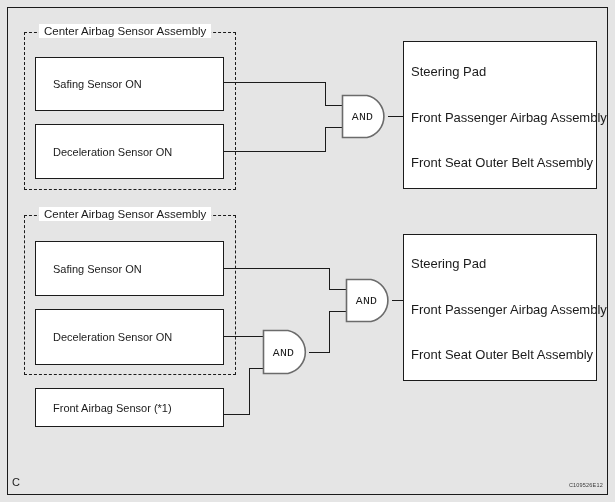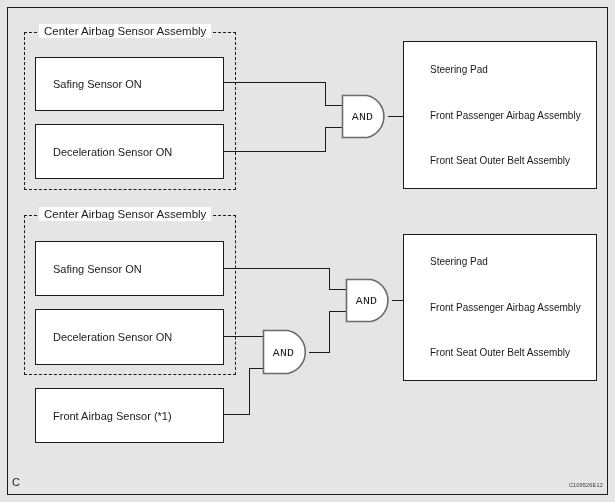--- a/index.html
+++ b/index.html
@@ -17,21 +17,21 @@
     padding:0 5px;font-size:11.5px;color:#1b1b1b;white-space:nowrap;line-height:14px;}
 
   
   .sig-box{position:absolute;box-sizing:border-box;border:1.2px solid #1b1b1b;
     background:#ffffff;display:flex;align-items:center;}
   .sig-box .sig-text{padding-left:17px;font-size:11px;color:#1b1b1b;white-space:nowrap;}
 
   
   .out-box{position:absolute;box-sizing:border-box;border:1.2px solid #1b1b1b;
     background:#ffffff;}
-  .out-box .out-line{position:absolute;left:26px;font-size:10px;color:#1b1b1b;white-space:nowrap;}
+  .out-box .out-line{position:absolute;left:7px;font-size:13px;color:#1b1b1b;white-space:nowrap;}
 
   
   .and-gate{position:absolute;}
   .and-gate svg{display:block;overflow:visible;}
   .and-label{position:absolute;top:0;left:0;width:100%;height:100%;
     display:flex;align-items:center;justify-content:center;
     font-size:11.5px;color:#1b1b1b;letter-spacing:.3px;padding-right:7px;box-sizing:border-box;font-family:Liberation Mono, monospace;}
 
   
   .wire{position:absolute;background:#1b1b1b;}
@@ -90,21 +90,21 @@
   </div>
 
   <div class="sig-box" style="left:35px;top:241px;width:189px;height:55px;">
     <span class="sig-text">Safing Sensor ON</span>
   </div>
 
   <div class="sig-box" style="left:35px;top:309px;width:189px;height:56px;">
     <span class="sig-text">Deceleration Sensor ON</span>
   </div>
 
-  <div class="sig-box" style="left:35px;top:388px;width:189px;height:55px;">
+  <div class="sig-box" style="left:35px;top:388px;width:189px;height:39px;">
     <span class="sig-text">Front Airbag Sensor (*1)</span>
   </div>
 
   <div class="wire wire-h" style="left:224px;top:268px;width:106px;"></div>
   <div class="wire wire-v" style="left:329px;top:268px;height:22px;"></div>
   <div class="wire wire-h" style="left:329px;top:289px;width:17px;"></div>
 
   <div class="wire wire-h" style="left:224px;top:336px;width:40px;"></div>
 
   <div class="wire wire-h" style="left:224px;top:414px;width:26px;"></div>

